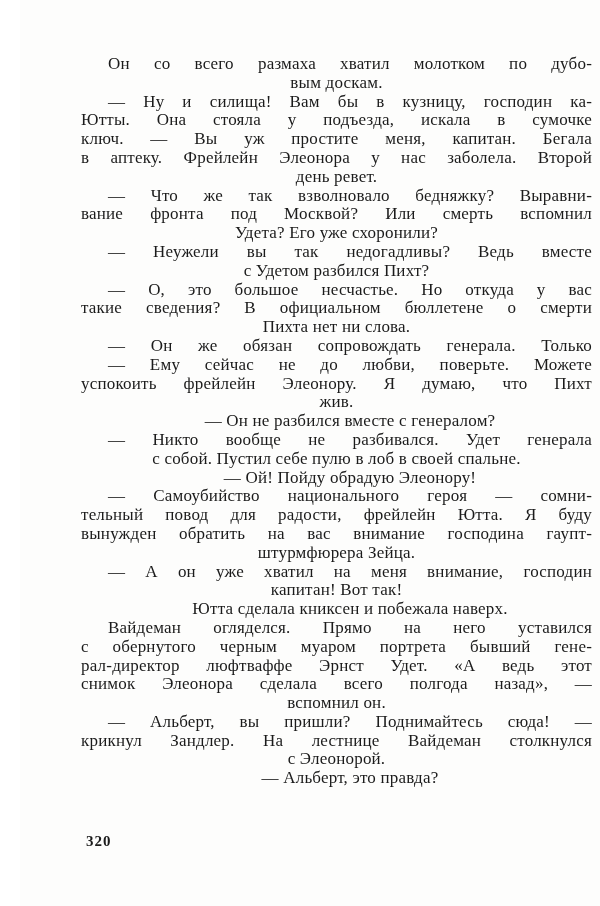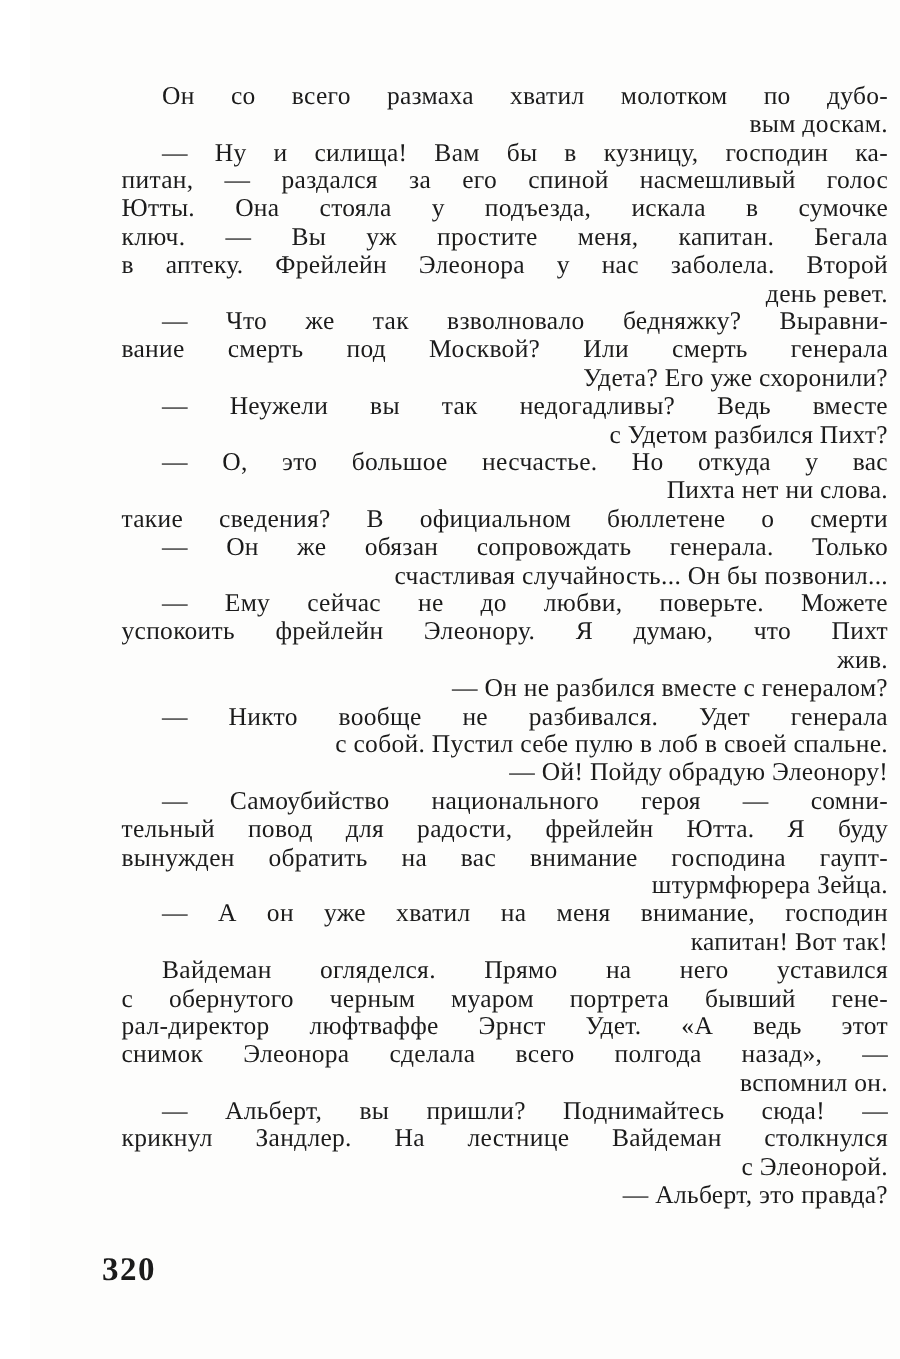--- a/index.html
+++ b/index.html
@@ -21,76 +21,75 @@
     position: absolute;
     left: 61px;
     top: 55px;
     width: 511px;
     font-size: 17px;
     line-height: 18.8px;
     letter-spacing: 0.2px;
   }
   .line {
     white-space: normal;
-    text-align: right;
+    text-align: center;
   }
   
   .line.fill {
     text-align: justify;
     text-align-last: justify;
   }
   
   .line.indent {
     text-indent: 27px;
   }
   .page-number {
     position: absolute;
-    left: 48px;
+    left: 66px;
     top: 833px;
-    font-size: 22px;
+    font-size: 15px;
     font-weight: 700;
     letter-spacing: 1px;
   }
 </style>
 </head>
 <body>
 
 <div class="page">
   <main class="text-block">
       <div class="line indent fill">Он со всего размаха хватил молотком по дубо-</div>
       <div class="line">вым доскам.</div>
       <div class="line indent fill">— Ну и силища! Вам бы в кузницу, господин ка-</div>
-      <div class="line fill">питан, — раздался за его спиной насмешливый голос</div>
       <div class="line fill">Ютты. Она стояла у подъезда, искала в сумочке</div>
       <div class="line fill">ключ. — Вы уж простите меня, капитан. Бегала</div>
       <div class="line fill">в аптеку. Фрейлейн Элеонора у нас заболела. Второй</div>
       <div class="line">день ревет.</div>
       <div class="line indent fill">— Что же так взволновало бедняжку? Выравни-</div>
-      <div class="line fill">вание смерть под Москвой? Или смерть генерала</div>
+      <div class="line fill">вание фронта под Москвой? Или смерть вспомнил</div>
       <div class="line">Удета? Его уже схоронили?</div>
       <div class="line indent fill">— Неужели вы так недогадливы? Ведь вместе</div>
       <div class="line">с Удетом разбился Пихт?</div>
       <div class="line indent fill">— О, это большое несчастье. Но откуда у вас</div>
+      <div class="line fill">такие сведения? В официальном бюллетене о смерти</div>
       <div class="line">Пихта нет ни слова.</div>
-      <div class="line fill">такие сведения? В официальном бюллетене о смерти</div>
       <div class="line indent fill">— Он же обязан сопровождать генерала. Только</div>
-      <div class="line">счастливая случайность... Он бы позвонил...</div>
       <div class="line indent fill">— Ему сейчас не до любви, поверьте. Можете</div>
       <div class="line fill">успокоить фрейлейн Элеонору. Я думаю, что Пихт</div>
       <div class="line">жив.</div>
       <div class="line indent">— Он не разбился вместе с генералом?</div>
       <div class="line indent fill">— Никто вообще не разбивался. Удет генерала</div>
       <div class="line">с собой. Пустил себе пулю в лоб в своей спальне.</div>
       <div class="line indent">— Ой! Пойду обрадую Элеонору!</div>
       <div class="line indent fill">— Самоубийство национального героя — сомни-</div>
       <div class="line fill">тельный повод для радости, фрейлейн Ютта. Я буду</div>
       <div class="line fill">вынужден обратить на вас внимание господина гаупт-</div>
       <div class="line">штурмфюрера Зейца.</div>
       <div class="line indent fill">— А он уже хватил на меня внимание, господин</div>
       <div class="line">капитан! Вот так!</div>
+      <div class="line indent">Ютта сделала книксен и побежала наверх.</div>
       <div class="line indent fill">Вайдеман огляделся. Прямо на него уставился</div>
       <div class="line fill">с обернутого черным муаром портрета бывший гене-</div>
       <div class="line fill">рал-директор люфтваффе Эрнст Удет. «А ведь этот</div>
       <div class="line fill">снимок Элеонора сделала всего полгода назад», —</div>
       <div class="line">вспомнил он.</div>
       <div class="line indent fill">— Альберт, вы пришли? Поднимайтесь сюда! —</div>
       <div class="line fill">крикнул Зандлер. На лестнице Вайдеман столкнулся</div>
       <div class="line">с Элеонорой.</div>
       <div class="line indent">— Альберт, это правда?</div>
     </main>

